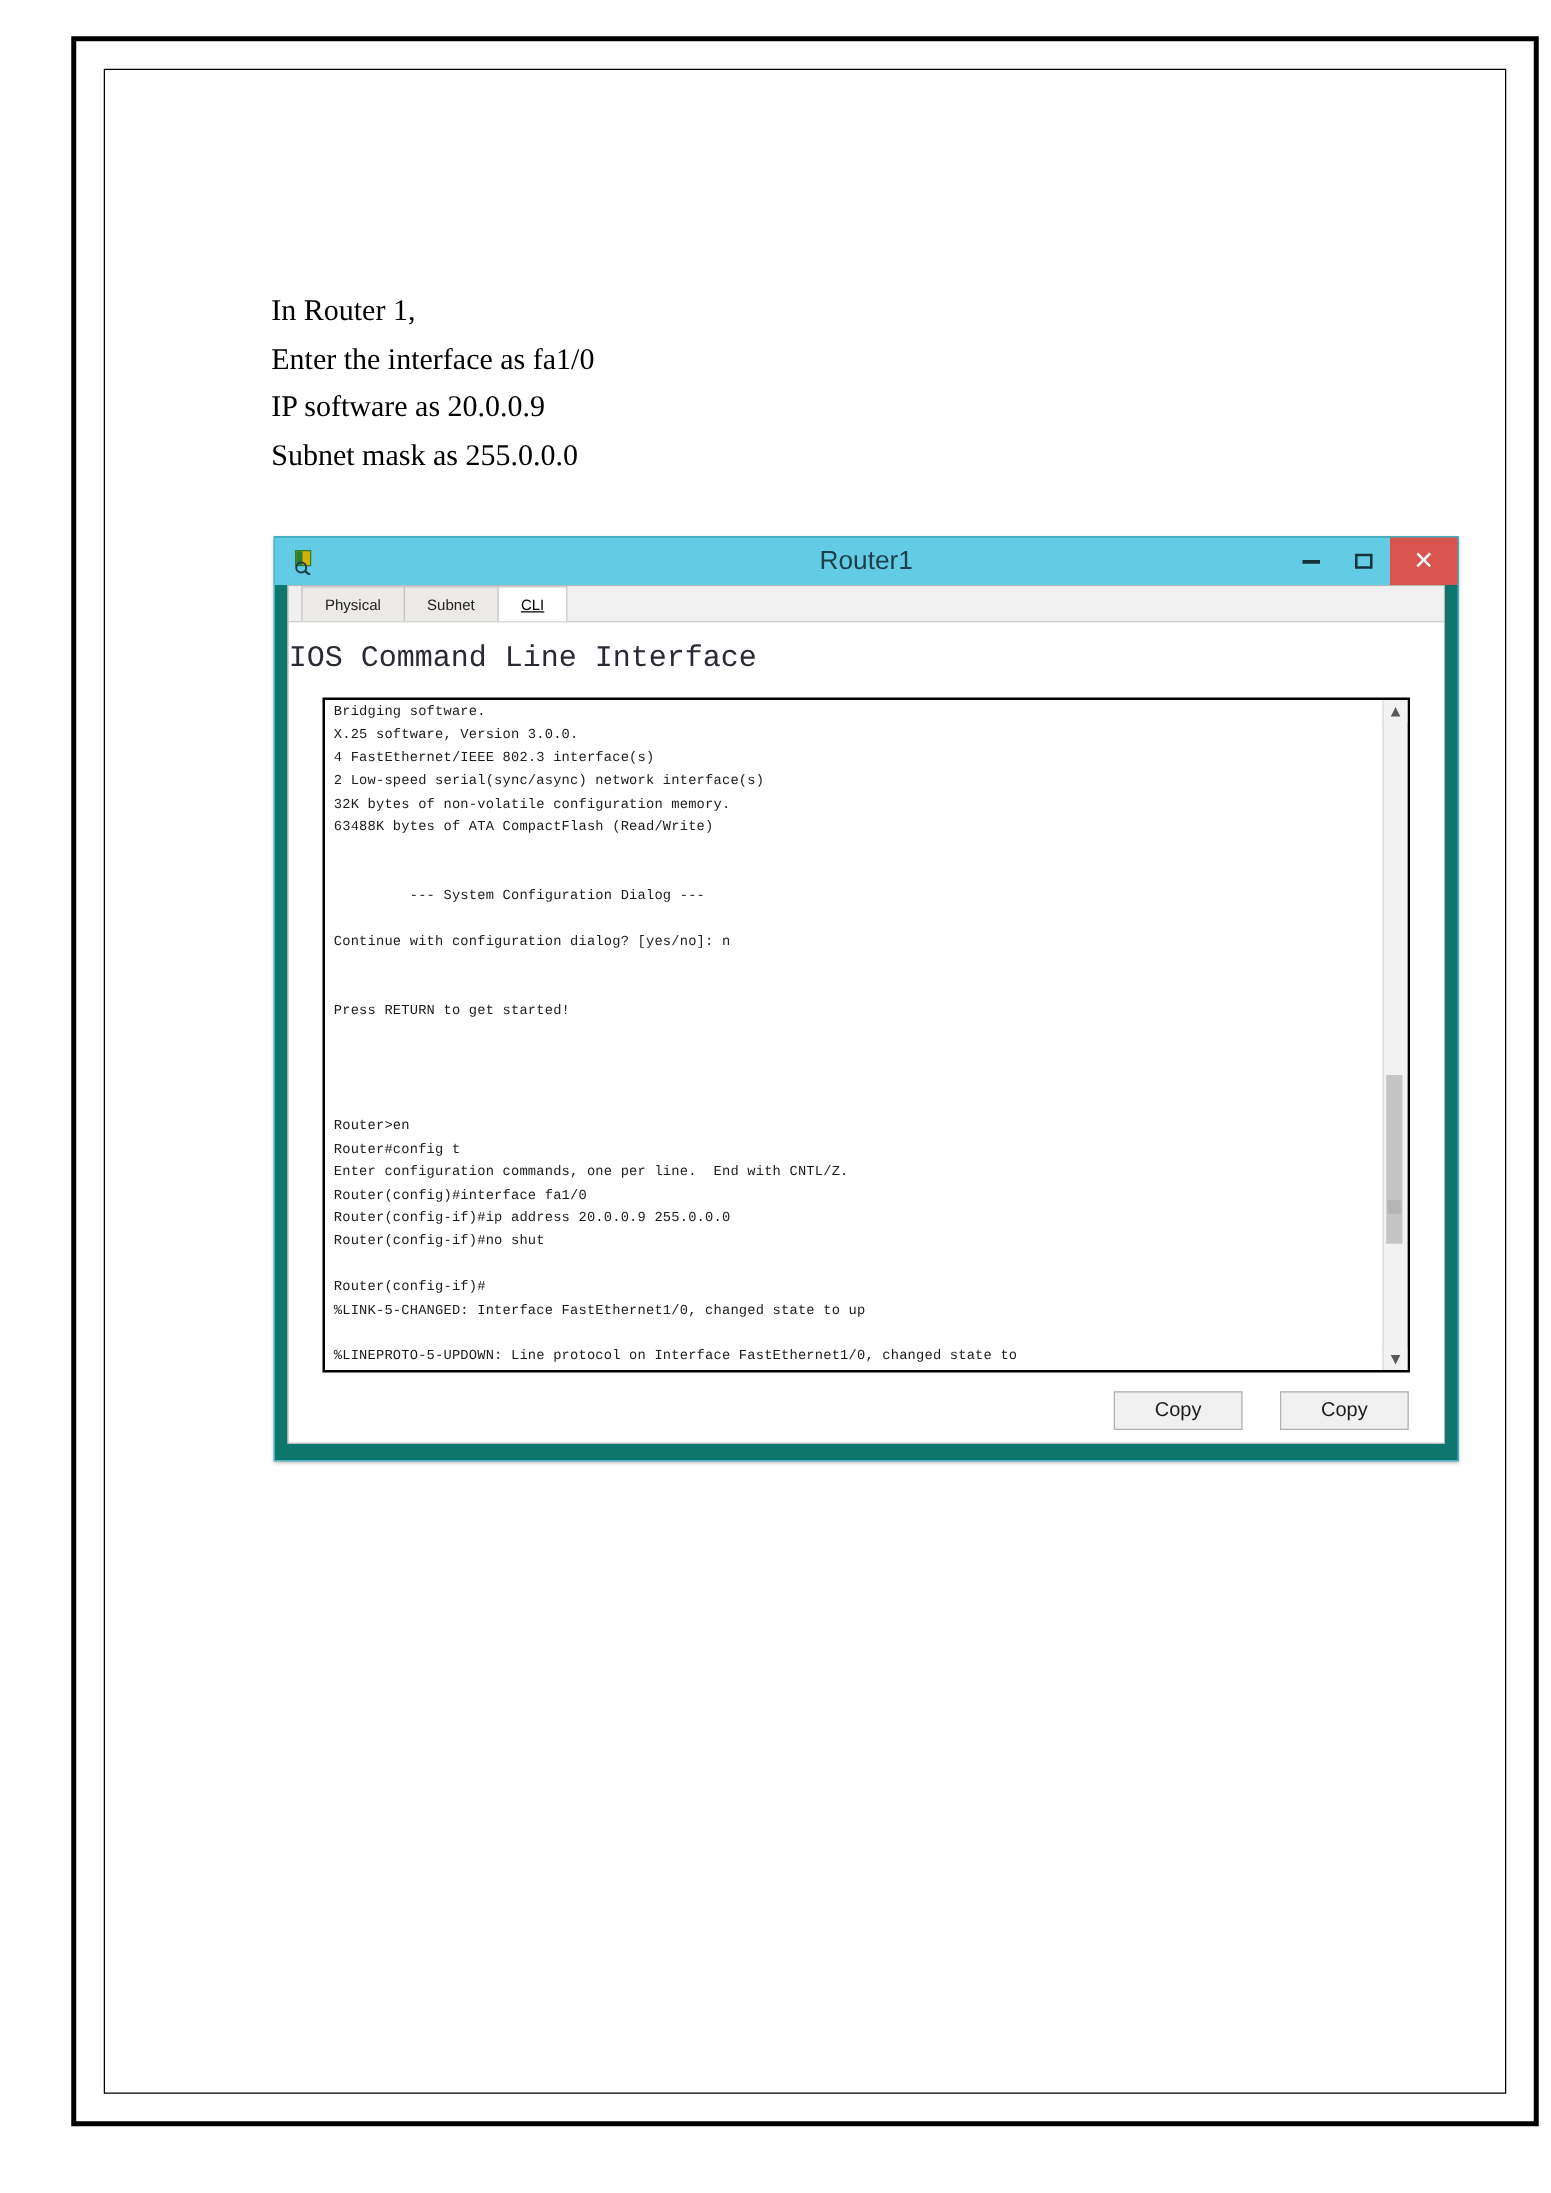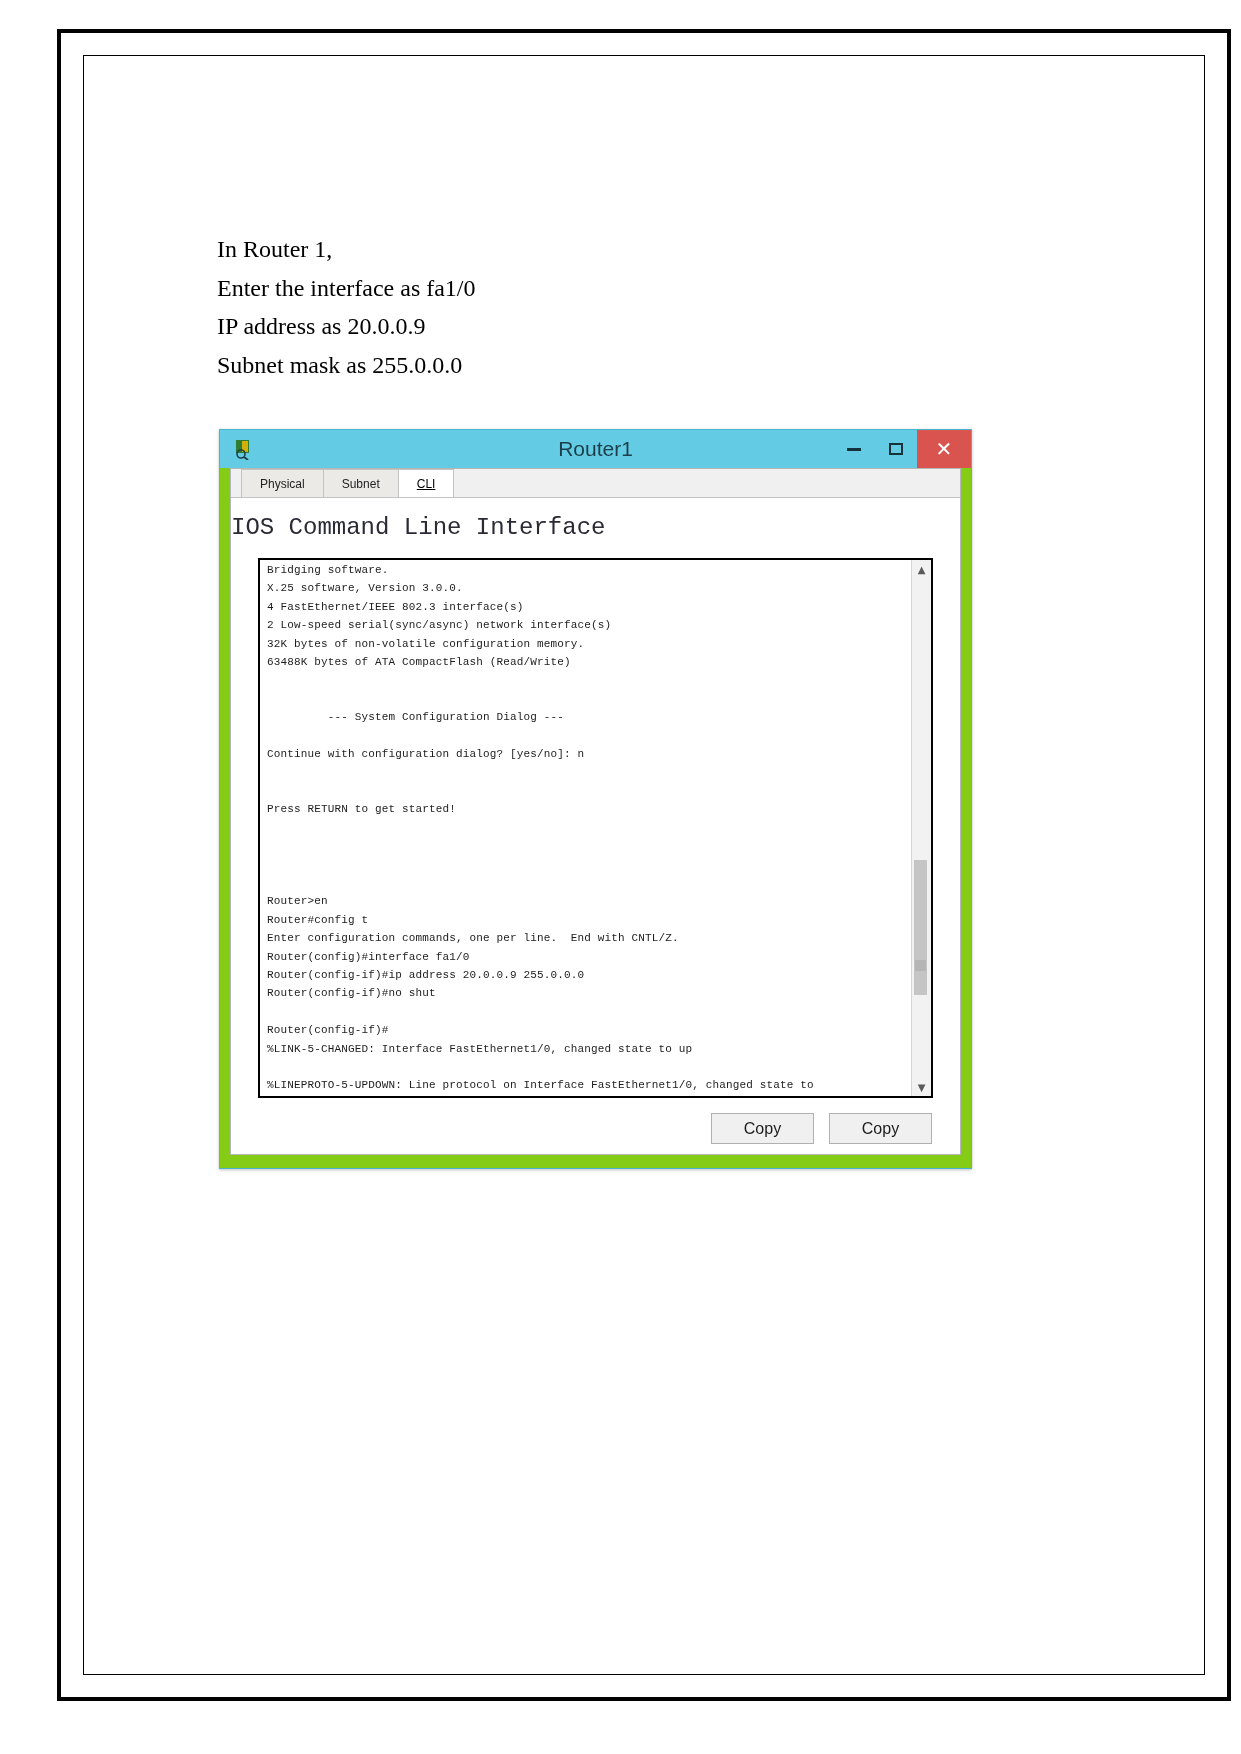--- a/index.html
+++ b/index.html
@@ -50,23 +50,23 @@
     line-height: 38.5px;
     color: #000000;
     white-space: pre;
   }
 
   
   #router-window {
     position: absolute;
     left: 135px;
     top: 373px;
-    width: 753px;
+    width: 948px;
     height: 740px;
-    background: #84cc16;
+    background: #0f766e;
     border: 1px solid #49b6d0;
     box-sizing: border-box;
     box-shadow: 0 1px 3px rgba(0,0,0,0.25);
   }
   #title-bar {
     position: relative;
     height: 38px;
     background: #63cbe3;
     display: flex;
     align-items: center;
@@ -253,21 +253,21 @@
     height: 11px;
     background: #b5b5b5;
   }
 
   
   #cli-buttons {
     position: absolute;
     right: 28px;
     top: 615px;
     display: flex;
-    gap: 15px;
+    gap: 30px;
   }
   .cli-btn {
     width: 103px;
     height: 31px;
     background: #f0f0f0;
     border: 1px solid #b0b0b0;
     font-family: "Liberation Sans", sans-serif;
     font-size: 16px;
     color: #1c1c1c;
     cursor: pointer;
@@ -288,21 +288,21 @@
 </style>
 </head>
 <body>
 
 <div id="page-outer-border">
   <div id="page-inner-border">
 
     <div id="intro-text">
       <div class="intro-line">In Router 1,</div>
       <div class="intro-line">Enter the interface as fa1/0</div>
-      <div class="intro-line">IP address as 20.0.0.9</div>
+      <div class="intro-line">IP software as 20.0.0.9</div>
       <div class="intro-line">Subnet mask as 255.0.0.0</div>
     </div>
 
     <div id="router-window">
 
       <div id="title-bar">
         <span id="app-icon">
           <svg width="22" height="22" viewBox="0 0 22 22">
             <rect x="4" y="2" width="13" height="13" fill="#2e7d32"></rect>
             <path d="M5 3 L16 3 L16 14 L5 14 Z" fill="#d4b106"></path>

